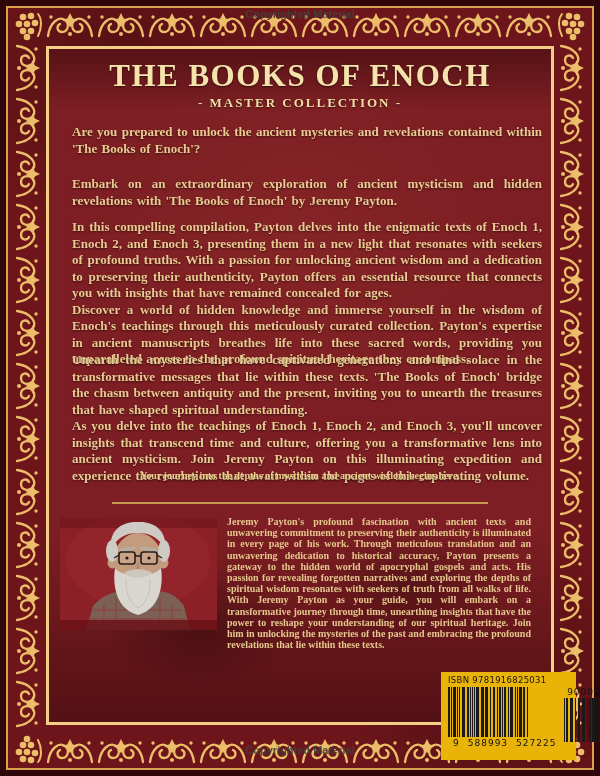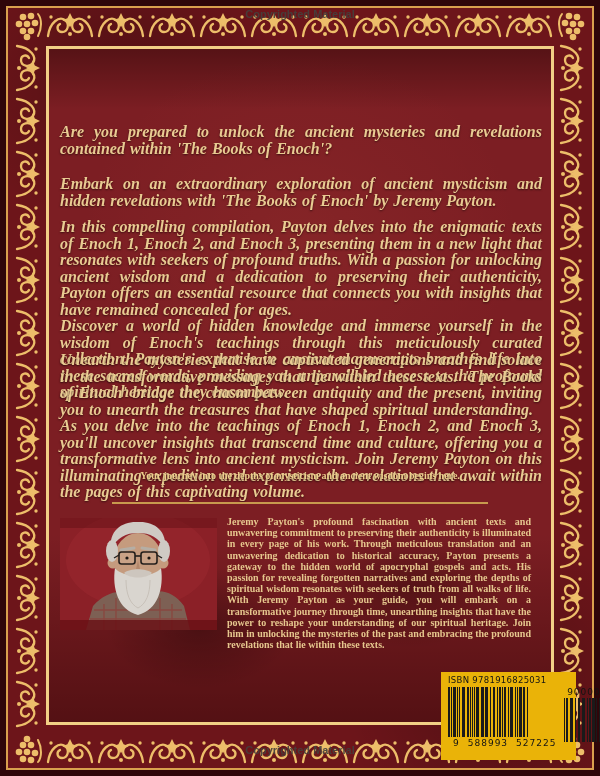--- a/index.html
+++ b/index.html
@@ -22,23 +22,23 @@
       radial-gradient(ellipse 25% 12% at 30% 86%, rgba(0,0,0,.30), transparent 75%),
       radial-gradient(ellipse 25% 12% at 72% 80%, rgba(0,0,0,.25), transparent 75%);
     background-color:#7c1e23;}
   #ornament-svg{position:absolute; inset:0; width:600px; height:776px; pointer-events:none;}
   
   .gold-shadow{text-shadow:0 1px 2px rgba(0,0,0,.55);}
   #title{position:absolute; top:58px; left:0; right:0; text-align:center;
     color:#f6e3ab; font-size:31px; font-weight:bold; letter-spacing:1.5px;}
   #subtitle{position:absolute; top:95px; left:0; right:0; text-align:center;
     color:#f3dfa4; font-size:13px; font-weight:bold; letter-spacing:2px;}
-  .body-block{position:absolute; left:60px; right:58px; color:#e9cb92;
-    font-size:16px; line-height:16.5px; font-weight:bold; text-align:justify;
-    word-spacing:1px;font-style:italic;}
+  .body-block{position:absolute; left:72px; right:58px; color:#e9cb92;
+    font-size:13px; line-height:16.5px; font-weight:bold; text-align:justify;
+    word-spacing:1px;}
   .body-block p{margin:0;}
   #p-intro{top:124px;}
   #p-first{top:176px;}
   #p-mid1{top:219px;}
   #p-mid2{top:352px;}
   #closing{position:absolute; top:470px; left:0; right:0; text-align:center;
     color:#eecd8c; font-size:10px; font-weight:bold;}
   #divider{position:absolute; top:502px; left:112px; width:376px; height:2px; background:#c89a4e;}
   
   #author-photo{position:absolute; left:60px; top:518px; width:157px; height:112px;}
@@ -144,20 +144,22 @@
       <use href="#tileH" transform="translate(588,680) rotate(90)"></use>
       <use href="#grapes" transform="translate(13,9)"></use>
       <use href="#grapes" transform="translate(587,9) scale(-1,1)"></use>
       <use href="#grapes" transform="translate(13,767) scale(1,-1)"></use>
       <use href="#grapes" transform="translate(587,767) scale(-1,-1)"></use>
     </svg>
 
   <div id="frame-inner"></div>
   <div id="content-bg"></div>
 
+  <div id="title" class="gold-shadow">THE BOOKS OF ENOCH</div>
+  <div id="subtitle" class="gold-shadow">- MASTER COLLECTION -</div>
 
   <div id="p-intro" class="body-block gold-shadow">Are you prepared to unlock the ancient mysteries and revelations contained within 'The Books of Enoch'?</div>
   <div id="p-first" class="body-block gold-shadow">Embark on an extraordinary exploration of ancient mysticism and hidden revelations with 'The Books of Enoch' by Jeremy Payton.</div>
   <div id="p-mid1" class="body-block gold-shadow">
     <p>In this compelling compilation, Payton delves into the enigmatic texts of Enoch 1, Enoch 2, and Enoch 3, presenting them in a new light that resonates with seekers of profound truths. With a passion for unlocking ancient wisdom and a dedication to preserving their authenticity, Payton offers an essential resource that connects you with insights that have remained concealed for ages.</p>
     <p>Discover a world of hidden knowledge and immerse yourself in the wisdom of Enoch's teachings through this meticulously curated collection. Payton's expertise in ancient manuscripts breathes life into these sacred words, providing you unparalleled access to the profound spiritual heritage they encompass.</p>
   </div>
   <div id="p-mid2" class="body-block gold-shadow">
     <p>Unearth the mysteries that have captivated generations and find solace in the transformative messages that lie within these texts. 'The Books of Enoch' bridge the chasm between antiquity and the present, inviting you to unearth the treasures that have shaped spiritual understanding.</p>
     <p>As you delve into the teachings of Enoch 1, Enoch 2, and Enoch 3, you'll uncover insights that transcend time and culture, offering you a transformative lens into ancient mysticism. Join Jeremy Payton on this illuminating expedition and experience the revelations that await within the pages of this captivating volume.</p>

